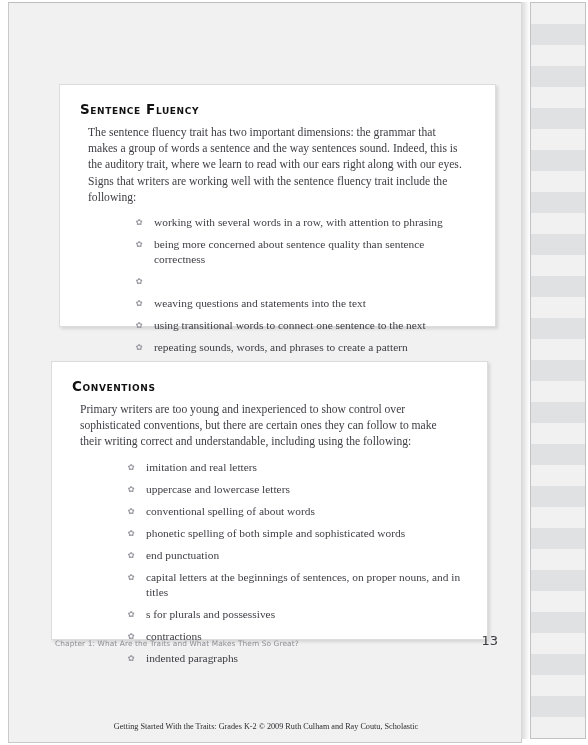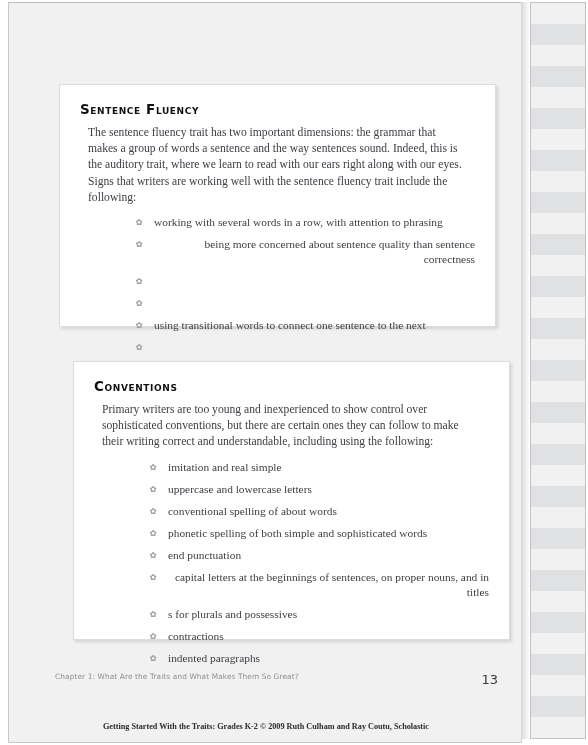--- a/index.html
+++ b/index.html
@@ -73,21 +73,21 @@
     box-sizing: border-box;
     box-shadow: 2px 2px 3px rgba(0,0,0,0.12);
   }
   #card-fluency {
     left: 50px;
     top: 81px;
     width: 437px;
     height: 243px;
   }
   #card-conventions {
-    left: 64px;
+    left: 42px;
     top: 358px;
     width: 437px;
     height: 279px;
   }
   .card-inner {
     padding: 16px 20px 10px 20px;
   }
 
   
   h2.section-heading {
@@ -130,31 +130,30 @@
     line-height: 15px;
     color: #9a9aa2;
     text-align: center;
     user-select: none;
   }
   ul.trait-list li .bullet-text {
     font-family: "Liberation Serif", serif;
     font-size: 11.4px;
     line-height: 15px;
     color: #3d3d44;
-    text-align: right;
   }
 
   
   .page-footer {
     position: absolute;
     left: 46px;
-    top: 669px;
+    top: 630px;
     width: 443px;
     display: flex;
-    align-items: flex-start;
+    align-items: flex-end;
     justify-content: space-between;
   }
   .footer-chapter {
     font-family: "DejaVu Sans", sans-serif;
     font-size: 7.4px;
     color: #8f8f95;
     letter-spacing: 0.1px;
   }
   .footer-pagenum {
     font-family: "DejaVu Sans", sans-serif;
@@ -164,21 +163,21 @@
   }
 
   .attribution {
     position: absolute;
     left: 0;
     top: 719px;
     width: 514px;
     text-align: center;
     font-family: "Liberation Serif", serif;
     font-size: 8.2px;
-    font-weight: bold;
+    font-weight: normal;
     color: #2b2b30;
   }
 </style>
 </head>
 <body>
 
 <div class="viewer">
 
   <div class="page">
 
@@ -193,44 +192,46 @@
           </li>
           <li>
             <span class="bullet-icon">✿</span>
             <span class="bullet-text">being more concerned about sentence quality than sentence correctness</span>
           </li>
           <li>
             <span class="bullet-icon">✿</span>
           </li>
           <li>
             <span class="bullet-icon">✿</span>
+            <span class="bullet-text">weaving questions and statements into the text</span>
           </li>
           <li>
             <span class="bullet-icon">✿</span>
             <span class="bullet-text">using transitional words to connect one sentence to the next</span>
           </li>
           <li>
             <span class="bullet-icon">✿</span>
+            <span class="bullet-text">repeating sounds, words, and phrases to create a pattern</span>
           </li>
           <li>
             <span class="bullet-icon">✿</span>
             <span class="bullet-text">writing passages that can be read aloud with ease</span>
           </li>
         </ul>
       </div>
     </div>
 
     <div class="card" id="card-conventions">
       <div class="card-inner">
         <h2 class="section-heading">Conventions</h2>
         <p class="section-intro">Primary writers are too young and inexperienced to show control over sophisticated conventions, but there are certain ones they can follow to make their writing correct and understandable, including using the following:</p>
         <ul class="trait-list">
           <li>
             <span class="bullet-icon">✿</span>
-            <span class="bullet-text">imitation and real simple</span>
+            <span class="bullet-text">imitation and real letters</span>
           </li>
           <li>
             <span class="bullet-icon">✿</span>
             <span class="bullet-text">uppercase and lowercase letters</span>
           </li>
           <li>
             <span class="bullet-icon">✿</span>
             <span class="bullet-text">conventional spelling of about words</span>
           </li>
           <li>

